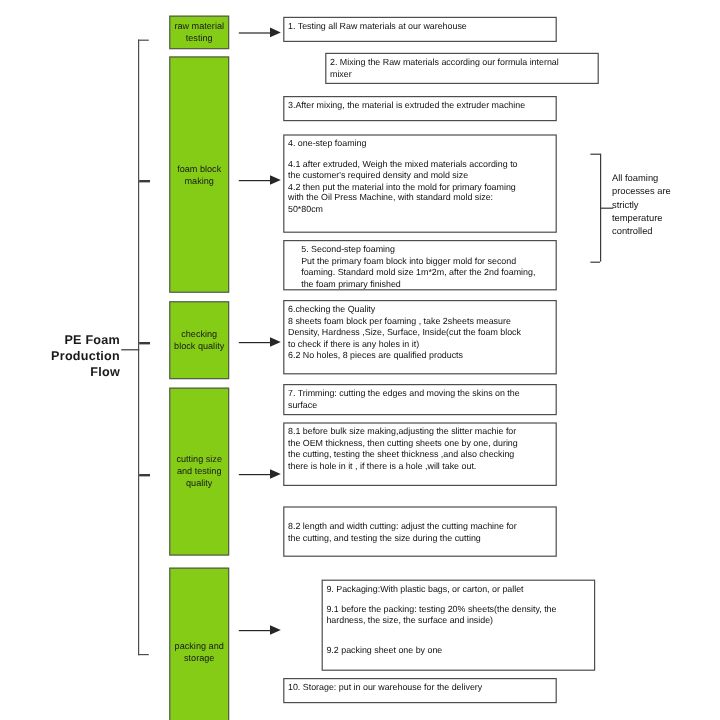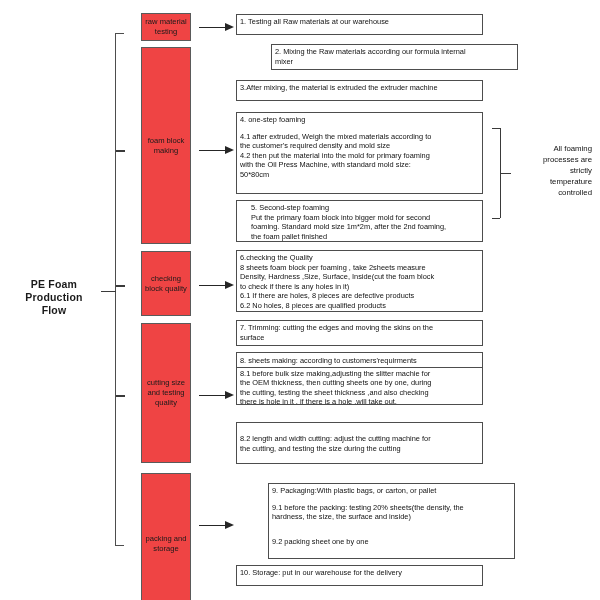--- a/index.html
+++ b/index.html
@@ -19,21 +19,21 @@
     background: #ffffff;
     overflow: hidden;
   }
 
   
   .flow-title {
     position: absolute;
     left: 8px;
     top: 278px;
     width: 92px;
-    text-align: center;
+    text-align: right;
     font-weight: bold;
     font-size: 10.5px;
     line-height: 13px;
     letter-spacing: 0.2px;
     color: #1a1a1a;
   }
   .brace-spine {
     position: absolute;
     left: 115px;
     top: 33px;
@@ -64,21 +64,21 @@
     background: #3a3a3a;
   }
 
   
   .stage {
     position: absolute;
     left: 141px;
     width: 50px;
     box-sizing: border-box;
     border: 1px solid #5a5a5a;
-    background: #ef4444;
+    background: #84cc16;
     display: flex;
     align-items: center;
     justify-content: center;
     text-align: center;
     font-size: 7.6px;
     line-height: 10px;
     color: #1a1a1a;
     padding: 2px 1px;
   }
 
@@ -105,21 +105,21 @@
     height: 0;
     border-top: 4.5px solid transparent;
     border-bottom: 4.5px solid transparent;
     border-left: 9px solid #262626;
   }
 
   
   .step {
     position: absolute;
     left: 236px;
-    width: 247px;
+    width: 228px;
     box-sizing: border-box;
     border: 1px solid #4d4d4d;
     background: #ffffff;
     font-size: 7.4px;
     line-height: 9.6px;
     color: #111111;
     padding: 2px 3px 2px 3px;
     overflow: hidden;
   }
   .step p {
@@ -158,21 +158,21 @@
     top: 173px;
     width: 11px;
     height: 1px;
     background: #3a3a3a;
   }
   .note {
     position: absolute;
     left: 510px;
     top: 143px;
     width: 82px;
-    text-align: right;
+    text-align: left;
     font-size: 7.8px;
     line-height: 11px;
     color: #111111;
   }
 </style>
 </head>
 <body>
 
 <div id="page">
 
@@ -269,39 +269,37 @@
     <p>the customer's required density and mold size</p>
     <p>4.2  then put the material into the mold for primary foaming</p>
     <p>with the Oil Press Machine, with standard mold size:</p>
     <p>50*80cm</p>
   </div>
 
   <div class="step" style="top:200px; height:42px;padding-left:14px;">
     <p>5. Second-step foaming</p>
     <p>Put the primary foam block into bigger mold for second</p>
     <p>foaming. Standard mold size 1m*2m, after the 2nd foaming,</p>
-    <p>the foam pallet finished</p>
+    <p>the foam primary finished</p>
   </div>
 
   <div class="step" style="top:250px; height:62px;">
     <p>6.checking the Quality</p>
     <p>8 sheets foam block per foaming , take 2sheets measure</p>
     <p>Density, Hardness ,Size, Surface, Inside(cut the foam block</p>
     <p>to check if there is any holes in it)</p>
-    <p>6.1 If there are holes, 8 pieces are defective products</p>
     <p>6.2 No holes, 8 pieces are qualified products</p>
   </div>
 
   <div class="step" style="top:320px; height:26px;">
     <p>7. Trimming: cutting the edges and moving the skins on the</p>
     <p>surface</p>
   </div>
 
   <div class="step" style="top:352px; height:53px;">
-    <div class="divider">8. sheets making: according to customers'requirments</div>
     <p>8.1 before bulk size making,adjusting the slitter machie for</p>
     <p>the OEM thickness,  then cutting sheets one by one, during</p>
     <p>the cutting, testing the sheet thickness  ,and also checking</p>
     <p>there is hole in it , if there is a hole ,will take out.</p>
   </div>
 
   <div class="step" style="top:422px; height:42px; padding-top:11px;">
     <p>8.2 length and width cutting: adjust the cutting machine for</p>
     <p>the cutting, and testing the size during the cutting</p>
   </div>

